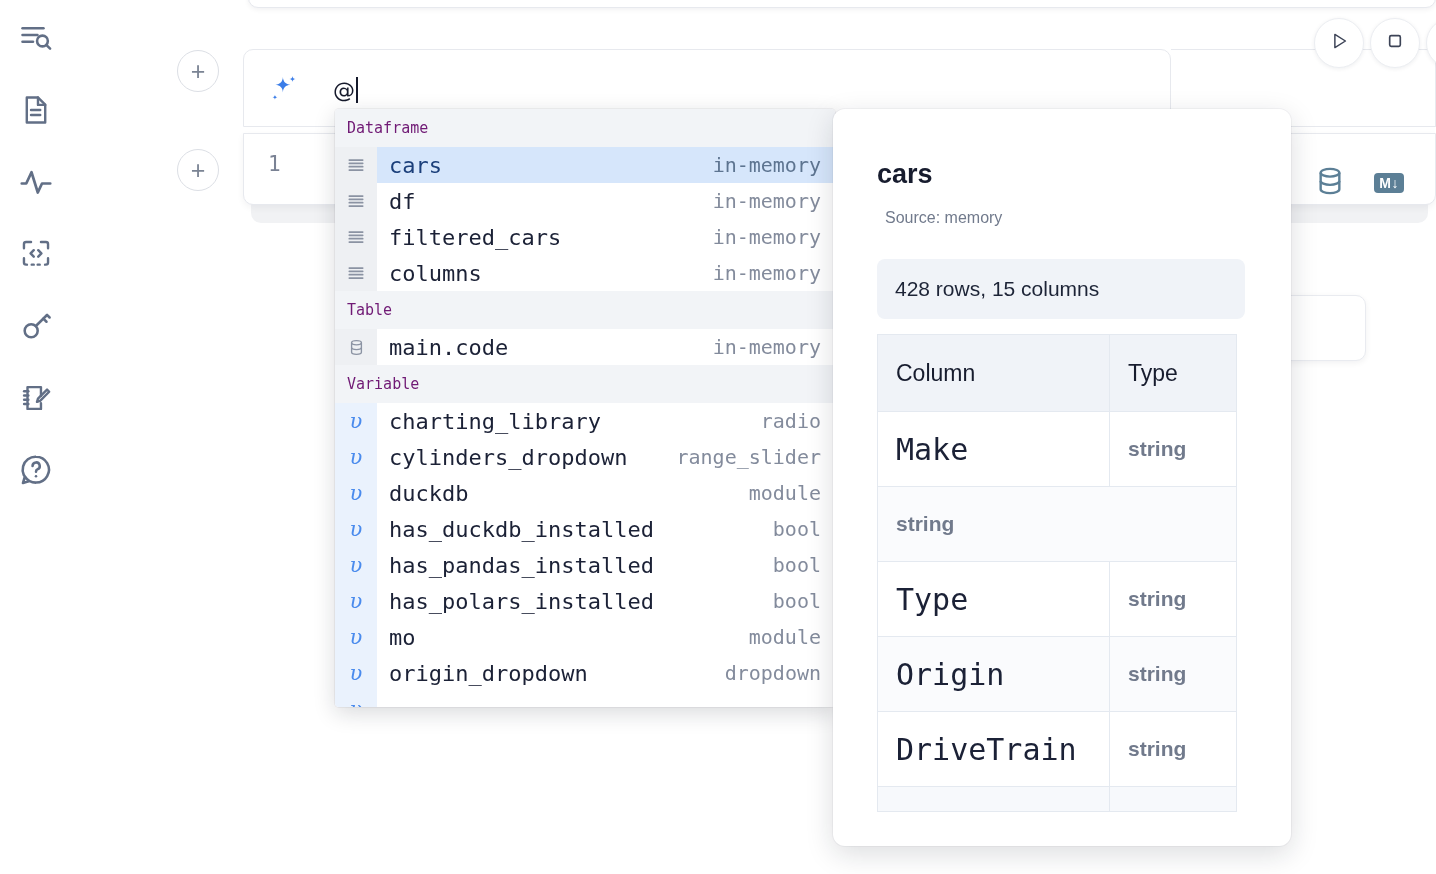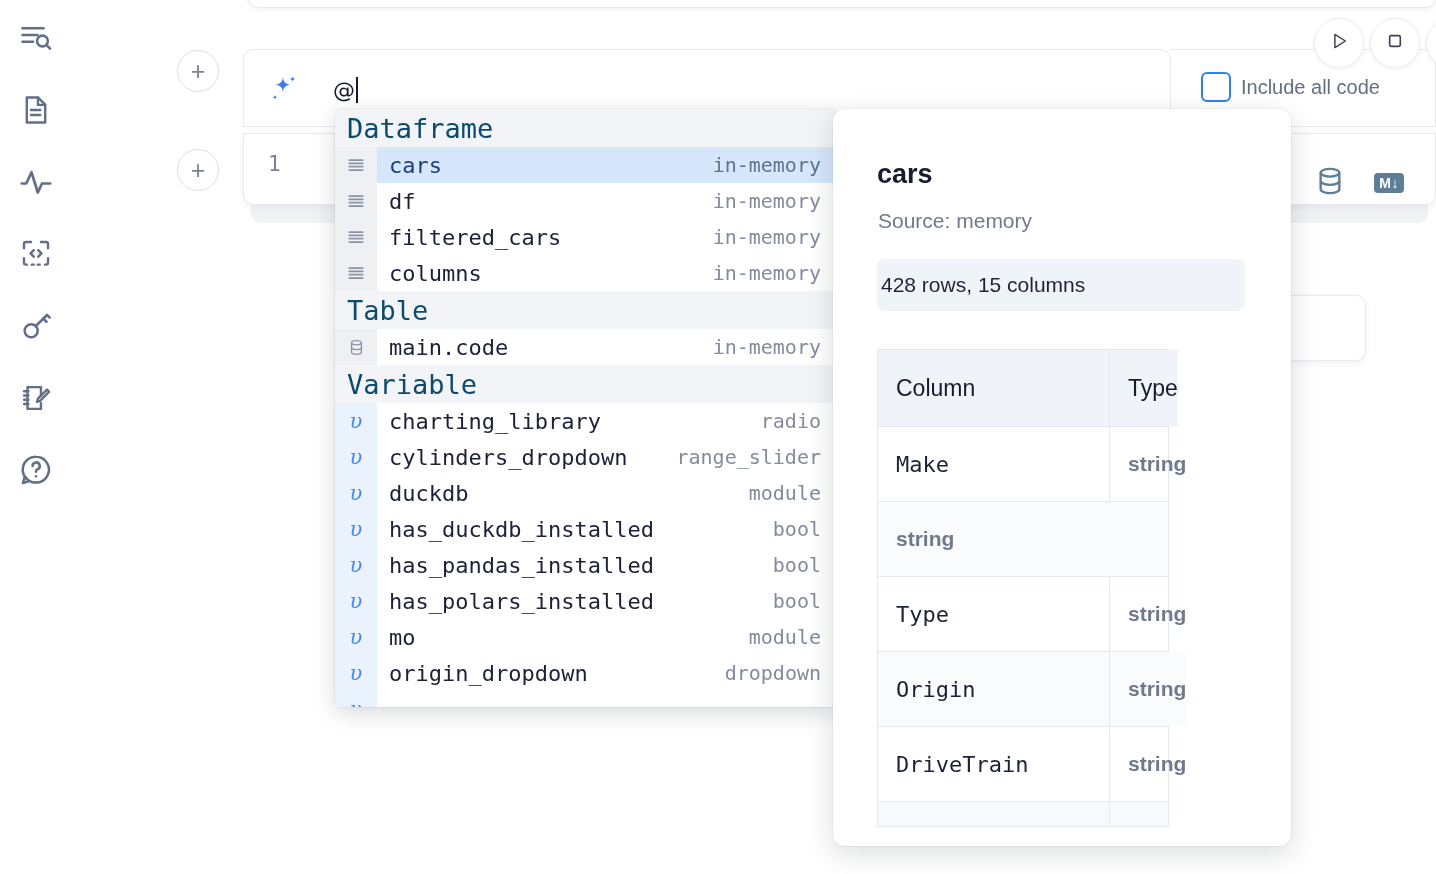--- a/index.html
+++ b/index.html
@@ -91,22 +91,22 @@
     font-size:23px; font-weight:bold; color:#2b3245;
   }
 
   
   .ac {
     position:absolute; left:335px; top:109px; width:500px; height:598px;
     background:#fff; border-radius:4px; overflow:hidden;
     box-shadow:0 6px 22px rgba(20,25,40,.16), 0 0 0 1px rgba(20,25,40,.05);
   }
   .ac-group {
-    height:38px; background:#f2f4f7; color:#0c4a6e;
-    font-family:"DejaVu Sans Mono", monospace; font-size:27px;
+    height:38px; background:#f2f4f7; color:#701a75;
+    font-family:"DejaVu Sans Mono", monospace; font-size:15px;
     display:flex; align-items:center; padding-left:12px;
   }
   .ac-item { position:relative; height:36px; display:flex; align-items:center; cursor:pointer; }
   .ac-gutter {
     width:42px; height:36px; flex:0 0 42px;
     display:flex; align-items:center; justify-content:center;
     color:#8b93a3;
   }
   .ac-body { flex:1; height:36px; display:flex; align-items:center;
              padding:0 14px 0 12px; background:#fff; }
@@ -121,35 +121,35 @@
   .ac-item.selected .ac-type { color:#5d7490; }
 
   
   .detail {
     position:absolute; left:833px; top:109px; width:458px; height:737px;
     background:#fff; border-radius:12px;
     box-shadow:0 8px 28px rgba(20,25,40,.15), 0 0 0 1px rgba(20,25,40,.04);
     overflow:hidden;
   }
   .d-title { position:absolute; left:44px; top:50px; font-size:27px; font-weight:bold; color:#171c2e; }
-  .d-source { position:absolute; left:45px; top:100px; font-size:21px; color:#717a8c; }
+  .d-source { position:absolute; left:52px; top:100px; font-size:16px; color:#717a8c; }
   .d-pill {
-    position:absolute; left:44px; top:150px; width:368px; height:52px;
+    position:absolute; left:44px; top:150px; width:368px; height:60px;
     background:#f0f3f8; border-radius:8px; display:flex; align-items:center;
-    padding-left:4px; font-size:21px; color:#1d2437;
-  }
-  .d-table { position:absolute; left:44px; top:240px; width:292px;
+    padding-left:18px; font-size:21px; color:#1d2437;
+  }
+  .d-table { position:absolute; left:44px; top:225px; width:360px;
              border:1px solid #e4e9f0; border-bottom:none; }
   .d-tr { display:flex; border-bottom:1px solid #e4e9f0; }
   .d-th { height:76px; display:flex; align-items:center; padding-left:18px; background:#f0f3f8;
           font-size:23px; color:#171c2e; }
   .d-td { height:74px; display:flex; align-items:center; padding-left:18px; }
   .c-col { flex:0 0 232px; border-right:1px solid #e4e9f0; }
   .c-typ { flex:1; }
-  .d-td.c-col { font-family:"DejaVu Sans Mono", monospace; font-size:22px; color:#1b2136; }
+  .d-td.c-col { font-family:"DejaVu Sans Mono", monospace; font-size:30px; color:#1b2136; }
   .d-td.c-typ { font-size:21px; color:#717a8c;font-weight:bold; }
   .d-tr.alt .d-td { background:#fafbfd; }
   .d-tr.partial .d-td { height:24px; background:#f7f9fc; }
 </style>
 </head>
 <body>
 
 <div id="root">
 
   <div class="rail">
@@ -250,24 +250,20 @@
     </svg>
   </span>
 
   <div class="ai-input-text" title="Ask AI to edit this cell">
     <span>@</span>
       <span class="caret"></span>
   </div>
 
   <div class="ai-right"></div>
 
-  <div class="chk-row">
-    <span class="chk-box"></span>
-    <span class="chk-label">Include all code</span>
-  </div>
 
   <div class="circ-btn" id="btn-run">
     <span>
       <svg width="22" height="22" viewBox="0 0 24 24" fill="none" stroke="currentColor" stroke-width="1.6" stroke-linejoin="round">
         <path d="M7.5 4.8 19 12 7.5 19.2z"></path>
       </svg>
     </span>
   </div>
   <div class="circ-btn" id="btn-stop">
     <span>

